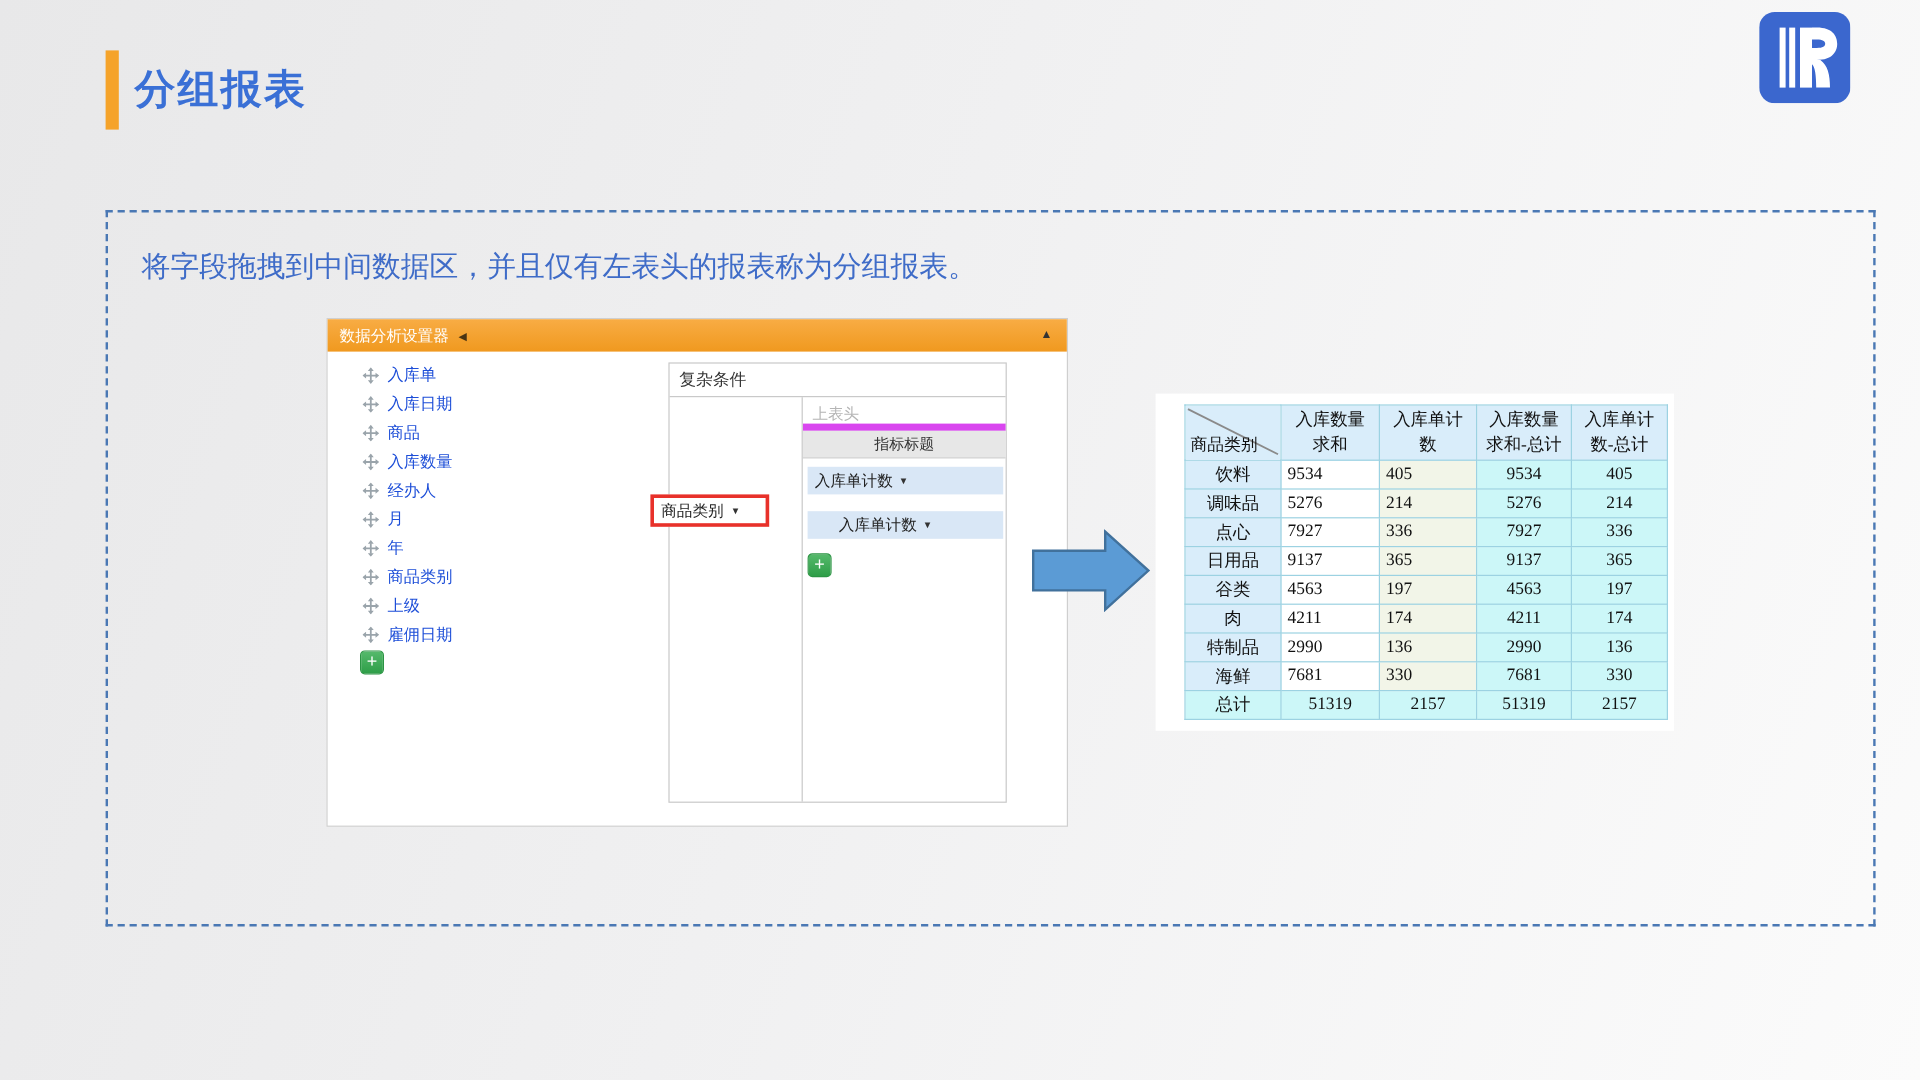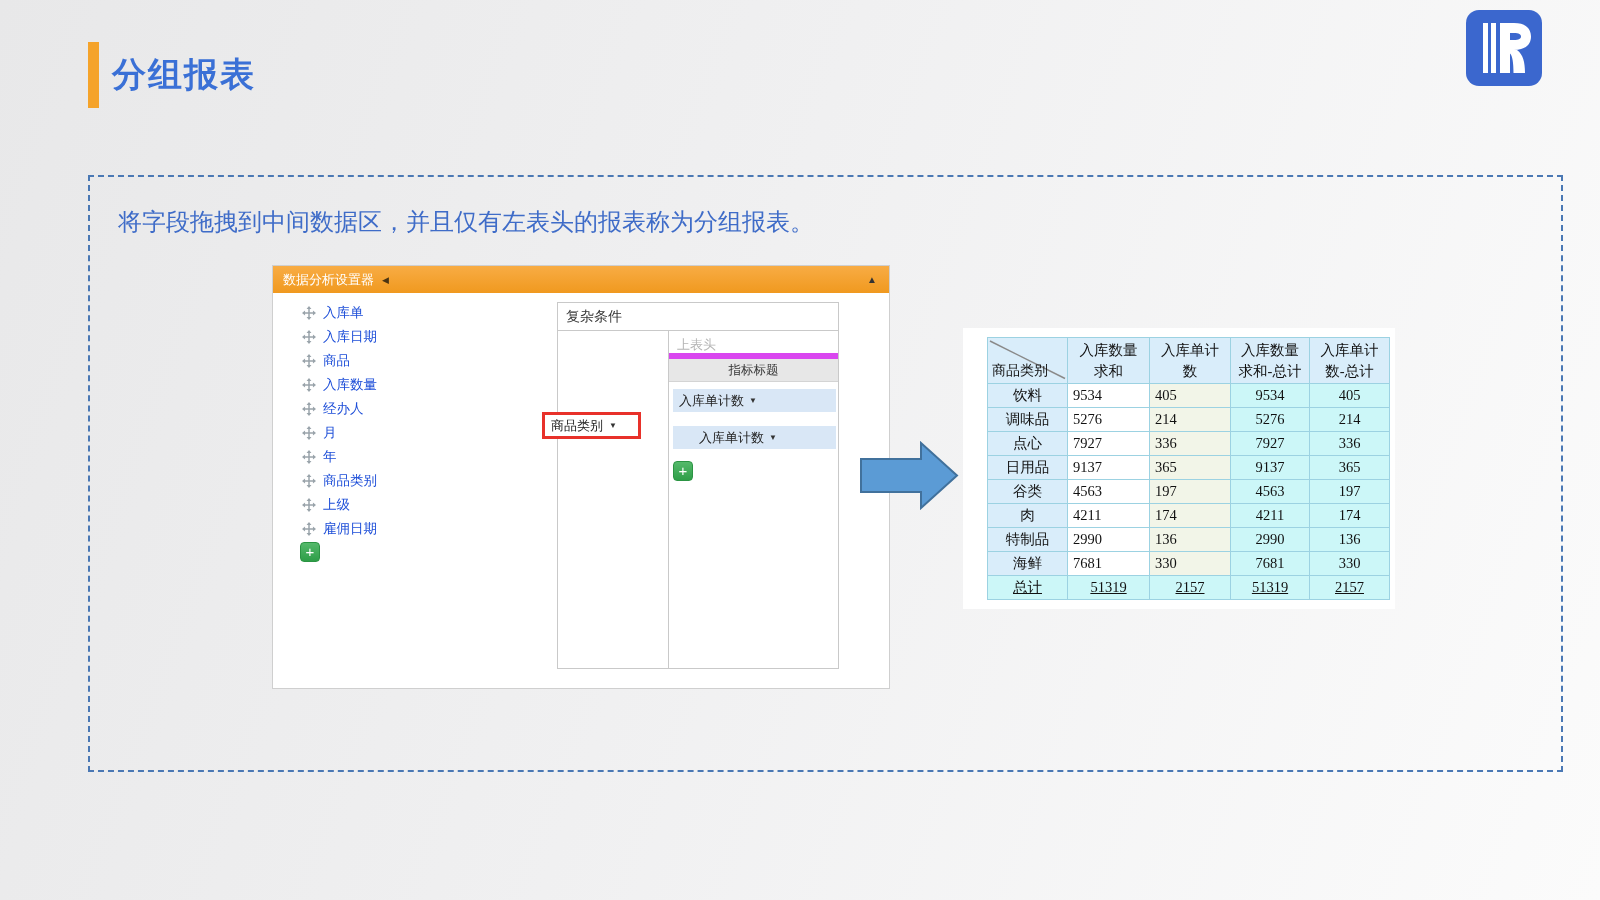--- a/index.html
+++ b/index.html
@@ -72,21 +72,21 @@
                   font-family:"Liberation Serif", serif; font-size:14.5px; color:#111; }
   .result-table td, .result-table th { border:1px solid #9CD2E2; padding:0; }
   .result-table th { height:46px; background:#D9EDFA; font-weight:normal; text-align:center;
                      white-space:pre-line; line-height:1.4; }
   .result-table td { height:24px; }
   td.cat { width:80px; background:#D9EDFA; text-align:center; }
   td.v-white { width:82px; background:#fff; text-align:left; padding-left:5px; }
   td.v-ivory { width:81px; background:#F2F5E8; text-align:left; padding-left:5px; }
   td.v-cyan1 { width:79px; background:#CCF7F8; text-align:center; }
   td.v-cyan2 { width:80px; background:#CCF7F8; text-align:center; }
-  tr.total td { background:#CCF7F8 !important; text-align:center; padding-left:0;text-decoration:underline; }
+  tr.total td { background:#CCF7F8 !important; text-align:center; padding-left:0; }
   .corner { position:relative; width:80px; background:#D9EDFA; }
   .corner svg { position:absolute; inset:0; }
   .corner .corner-label { position:absolute; left:4px; bottom:3px; font-size:14px; }
 </style>
 </head>
 <body>
 
 <div class="slide">
 
   <div class="title-bar"></div>

